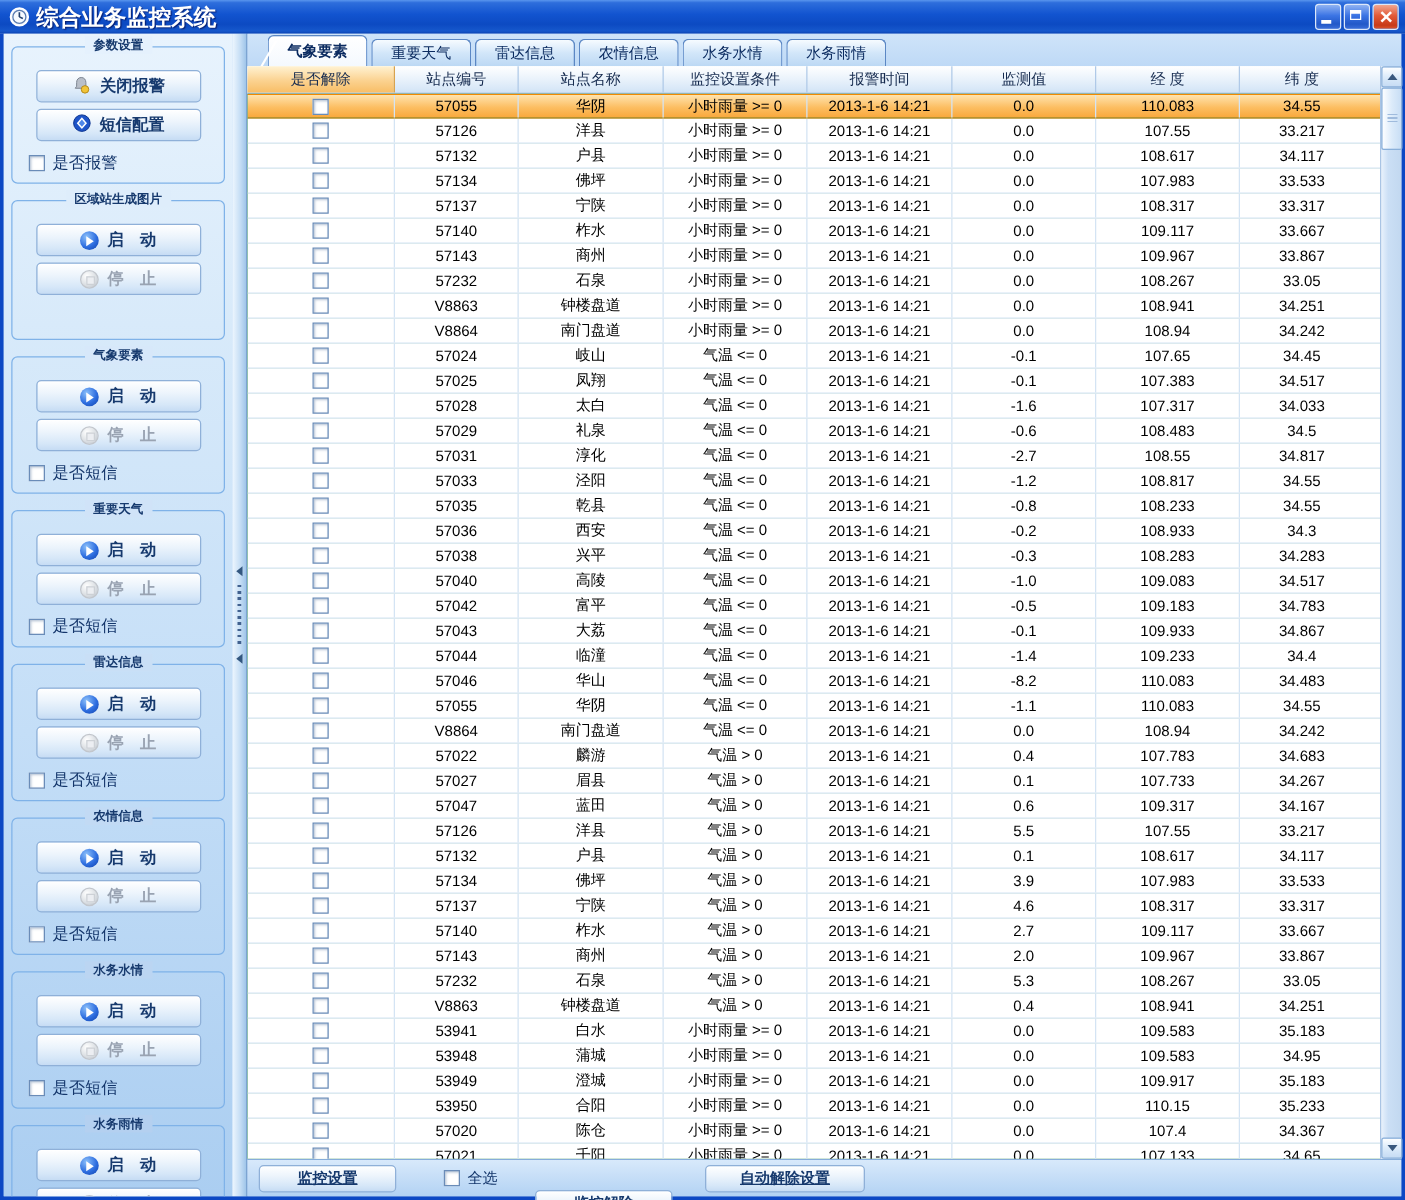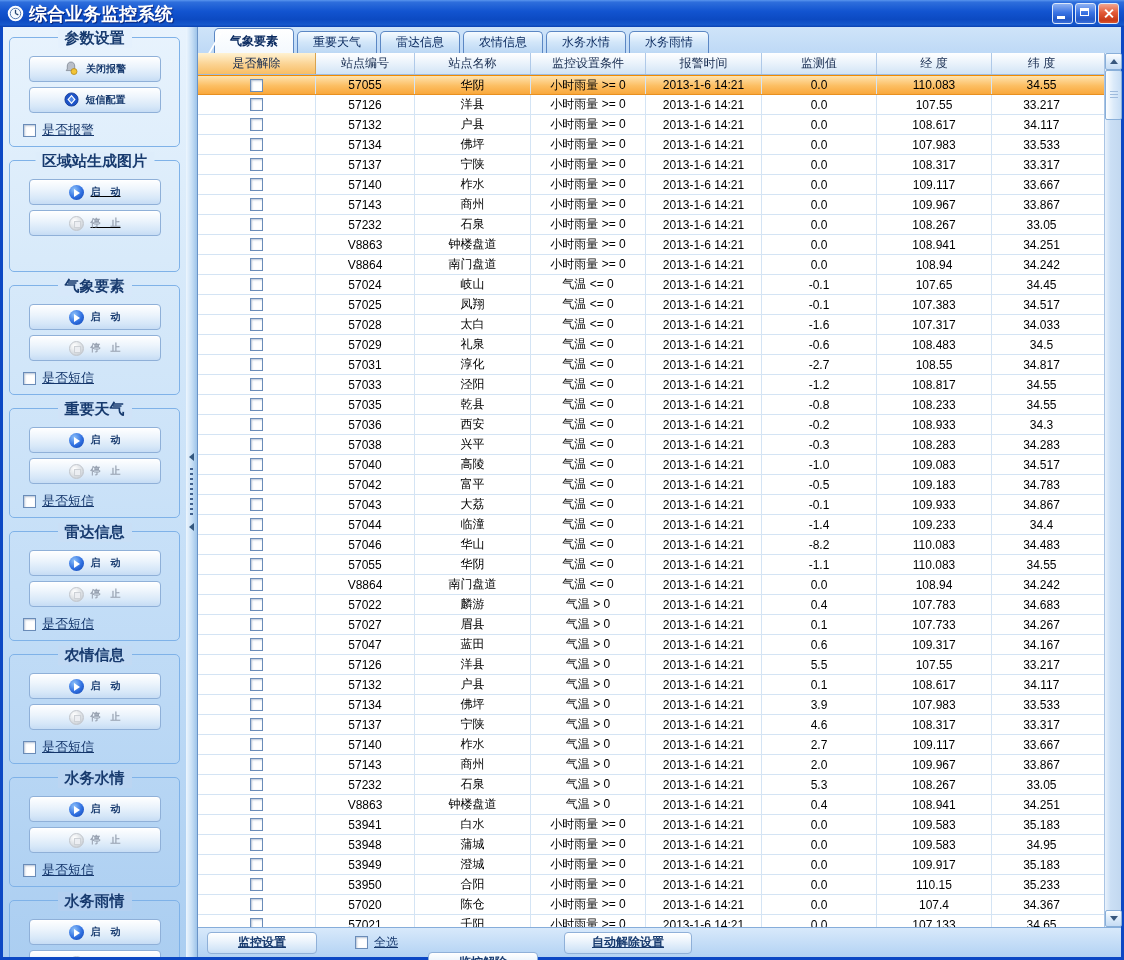--- a/index.html
+++ b/index.html
@@ -25,39 +25,39 @@
   
   .content{flex:1;display:flex;min-height:0;
     border-left:3px solid #0C48C4;border-right:3px solid #0C48C4;border-bottom:3px solid #0C48C4;background:#BED9F6;}
 
   
   .sidebar{width:183px;flex:0 0 183px;box-sizing:border-box;padding:6px 6px 0;overflow:hidden;
     background:linear-gradient(180deg,#E8F3FD 0%,#D8EAFA 25%,#C4DEF7 60%,#ABCEF1 100%);}
   .sb-group{position:relative;border:1px solid #7FB2E8;border-radius:5px;margin-top:13px;padding:13px 0 7px;}
   .sb-group:first-child{margin-top:4px;}
   .sb-legend{position:absolute;top:-9px;left:50%;transform:translateX(-50%);padding:0 7px;
-    font-size:15px;font-weight:bold;color:#173A6E;white-space:nowrap;}
+    font-size:10px;font-weight:bold;color:#173A6E;white-space:nowrap;}
   .sb-group:nth-child(1) .sb-legend{background:#E5F1FD;}
   .sb-group:nth-child(2) .sb-legend{background:#DEEDFB;}
   .sb-group:nth-child(3) .sb-legend{background:#D7E8FA;}
   .sb-group:nth-child(4) .sb-legend{background:#D0E3F8;}
   .sb-group:nth-child(5) .sb-legend{background:#C9DFF6;}
   .sb-group:nth-child(6) .sb-legend{background:#C2DAF4;}
   .sb-group:nth-child(7) .sb-legend{background:#BBD5F2;}
   .sb-group:nth-child(8) .sb-legend{background:#B4D0F0;}
-  .sb-group.pad-extra{padding-bottom:30px;text-decoration:underline;}
+  .sb-group.pad-extra{padding-bottom:30px;}
 
   .xp-btn{display:flex;align-items:center;justify-content:center;gap:7px;cursor:default;
     border:1px solid #8FB0D8;border-radius:4px;box-sizing:border-box;
     background:linear-gradient(180deg,#FFFFFF,#ECF4FC 40%,#D6E7F8 78%,#C6DCF4);
-    font-size:10px;font-weight:bold;color:#173A6E;box-shadow:inset 0 1px 0 rgba(255,255,255,.9);}
+    font-size:13px;font-weight:bold;color:#173A6E;box-shadow:inset 0 1px 0 rgba(255,255,255,.9);}
   .sb-btn{width:132px;height:26px;margin:5px auto 5px;}
   .xp-btn.disabled{color:#99A3B2;}
 
-  .chk-row{display:flex;align-items:center;gap:6px;margin:8px 0 0 13px;font-size:13px;color:#14366B;text-decoration:underline;}
+  .chk-row{display:flex;align-items:center;gap:6px;margin:8px 0 0 13px;font-size:13px;color:#14366B;}
   .xp-check{width:13px;height:13px;flex:0 0 13px;background:#fff;border:1px solid #6A8CB8;box-sizing:border-box;
     box-shadow:inset 1px 1px 2px rgba(90,120,160,.45);}
 
   .ic{display:inline-block;position:relative;}
   .ic.play{width:15px;height:15px;border-radius:50%;
     background:radial-gradient(circle at 35% 30%,#8CC0FA,#2E6EE0 55%,#1040A8);}
   .ic.play::after{content:'';position:absolute;left:5px;top:4px;
     border-left:6px solid #fff;border-top:4px solid transparent;border-bottom:4px solid transparent;}
   .ic.stopi{width:15px;height:15px;border-radius:50%;border:1px solid #C2C6CC;box-sizing:border-box;
     background:radial-gradient(circle at 35% 30%,#FFFFFF,#DCE0E4 55%,#BCC2CA);}

